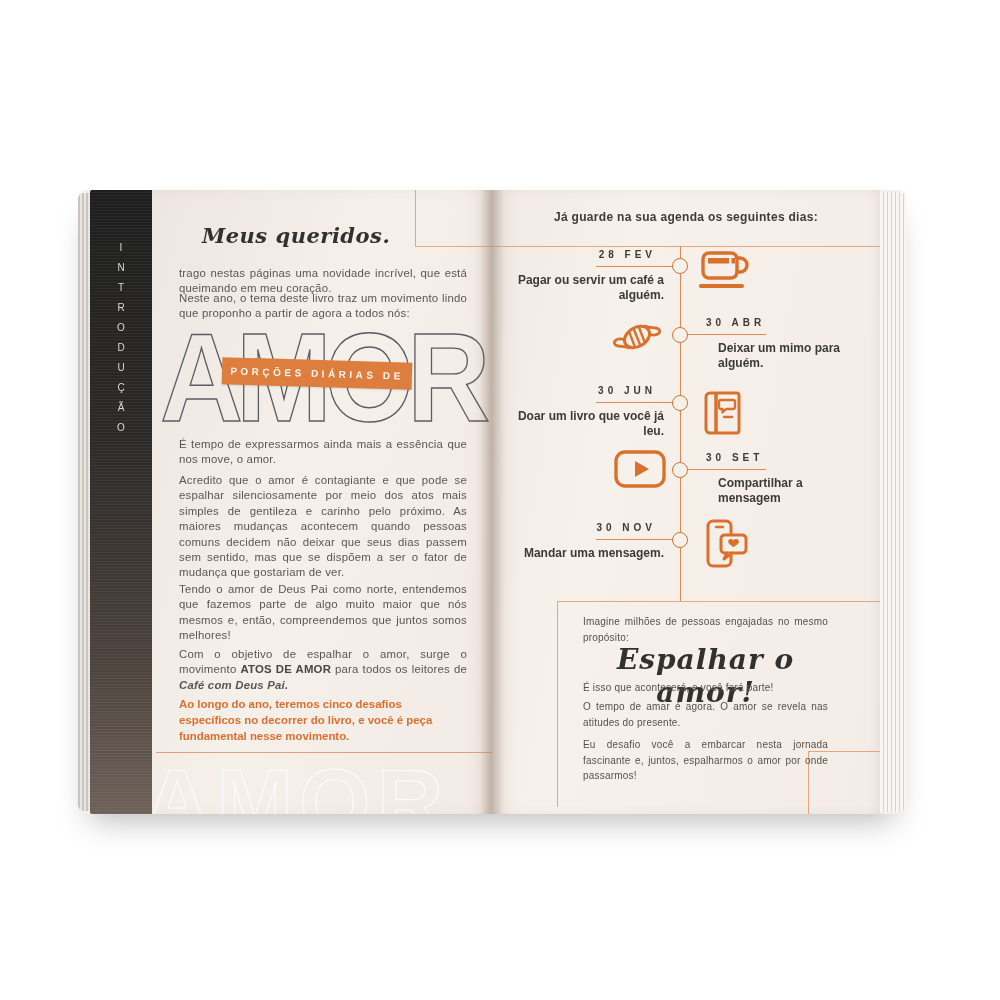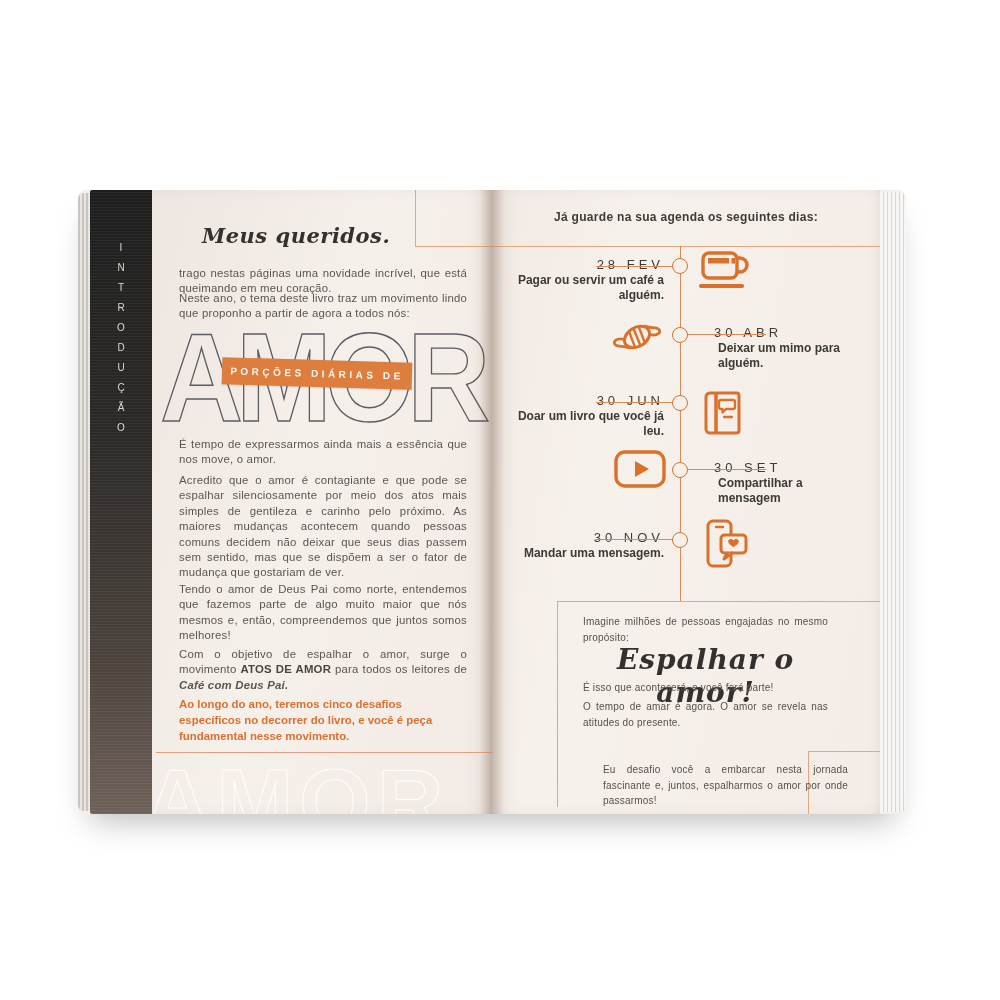--- a/index.html
+++ b/index.html
@@ -112,21 +112,21 @@
   .node{
     position:absolute;left:180px;width:14px;height:14px;border-radius:50%;
     border:1.5px solid #d9712c;background:#f6f0ea;z-index:4;
   }
   .n1{top:68px;}.n2{top:137px;}.n3{top:205px;}.n4{top:272px;}.n5{top:342px;}
   .connector{position:absolute;border-top:1px solid #dd8a54;z-index:3;}
   .cl{left:104px;width:78px;}
   .cr{left:196px;width:78px;}
   .c1{top:76px;}.c2{top:144px;}.c3{top:212px;}.c4{top:279px;}.c5{top:349px;}
   .tdate{
-    position:absolute;margin:8px;font-size:13px;font-weight:normal;color:#3c3a37;letter-spacing:4px;
+    position:absolute;margin:0;font-size:10px;font-weight:bold;color:#3c3a37;letter-spacing:4px;
   }
   .ttext{
     position:absolute;margin:0;font-size:12px;font-weight:bold;color:#3c3a37;line-height:15px;
   }
   .d-left{left:40px;width:124px;text-align:right;}
   .t-left{left:20px;width:152px;text-align:right;}
   .d-right{left:214px;width:160px;text-align:left;}
   .t-right{left:226px;width:150px;text-align:left;}
   .d1{top:59px;}.t1{top:83px;}
   .d2{top:127px;}.t2{top:151px;}
@@ -151,21 +151,21 @@
     position:absolute;left:91px;width:245px;margin:0;
     font-size:10px;line-height:15.5px;color:#56504b;letter-spacing:0.2px;text-align:justify;
   }
   .cp1{top:424px;}
   .script-line{
     position:absolute;left:91px;top:453px;width:245px;text-align:center;
     font-size:28px;letter-spacing:1px;
   }
   .cp2{top:490px;}
   .cp3{top:509px;}
-  .cp4{top:572px;margin-left:20px;}
+  .cp4{top:547px;}
 
   svg{display:block;}
 </style>
 </head>
 <body>
 
 <div class="book">
   <div class="edge-left"></div>
 
   <div class="spine-strip">

